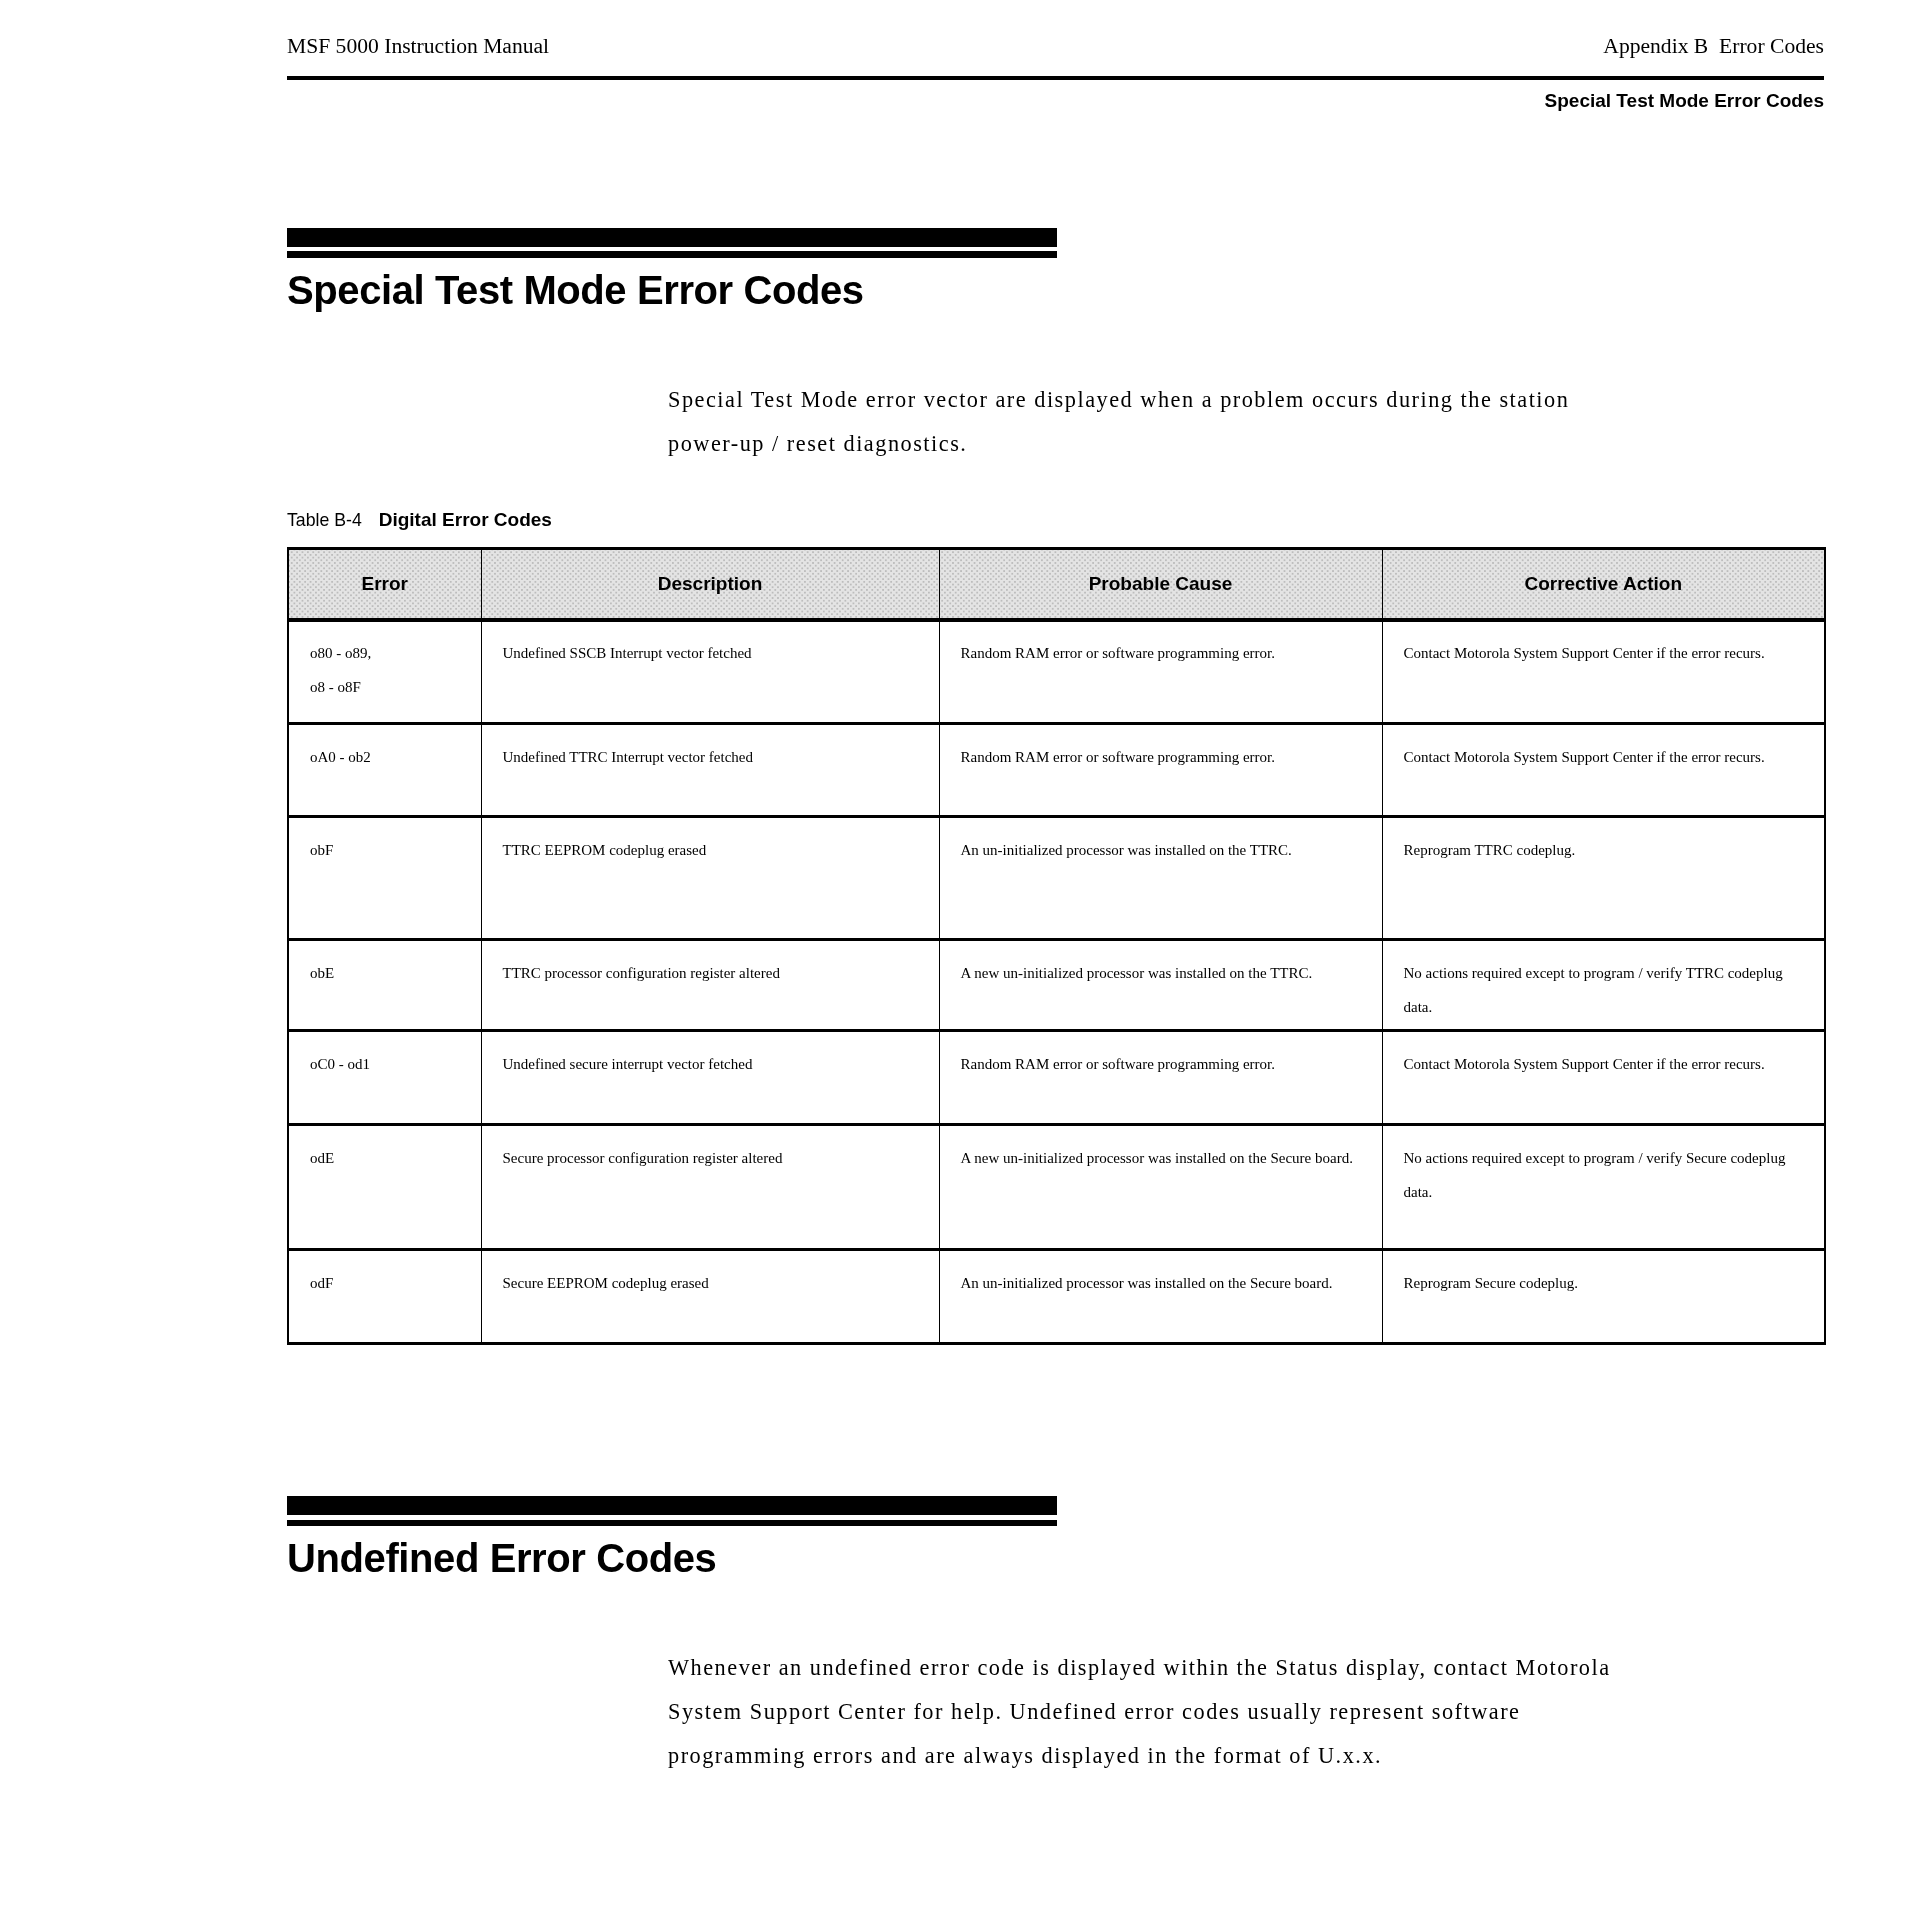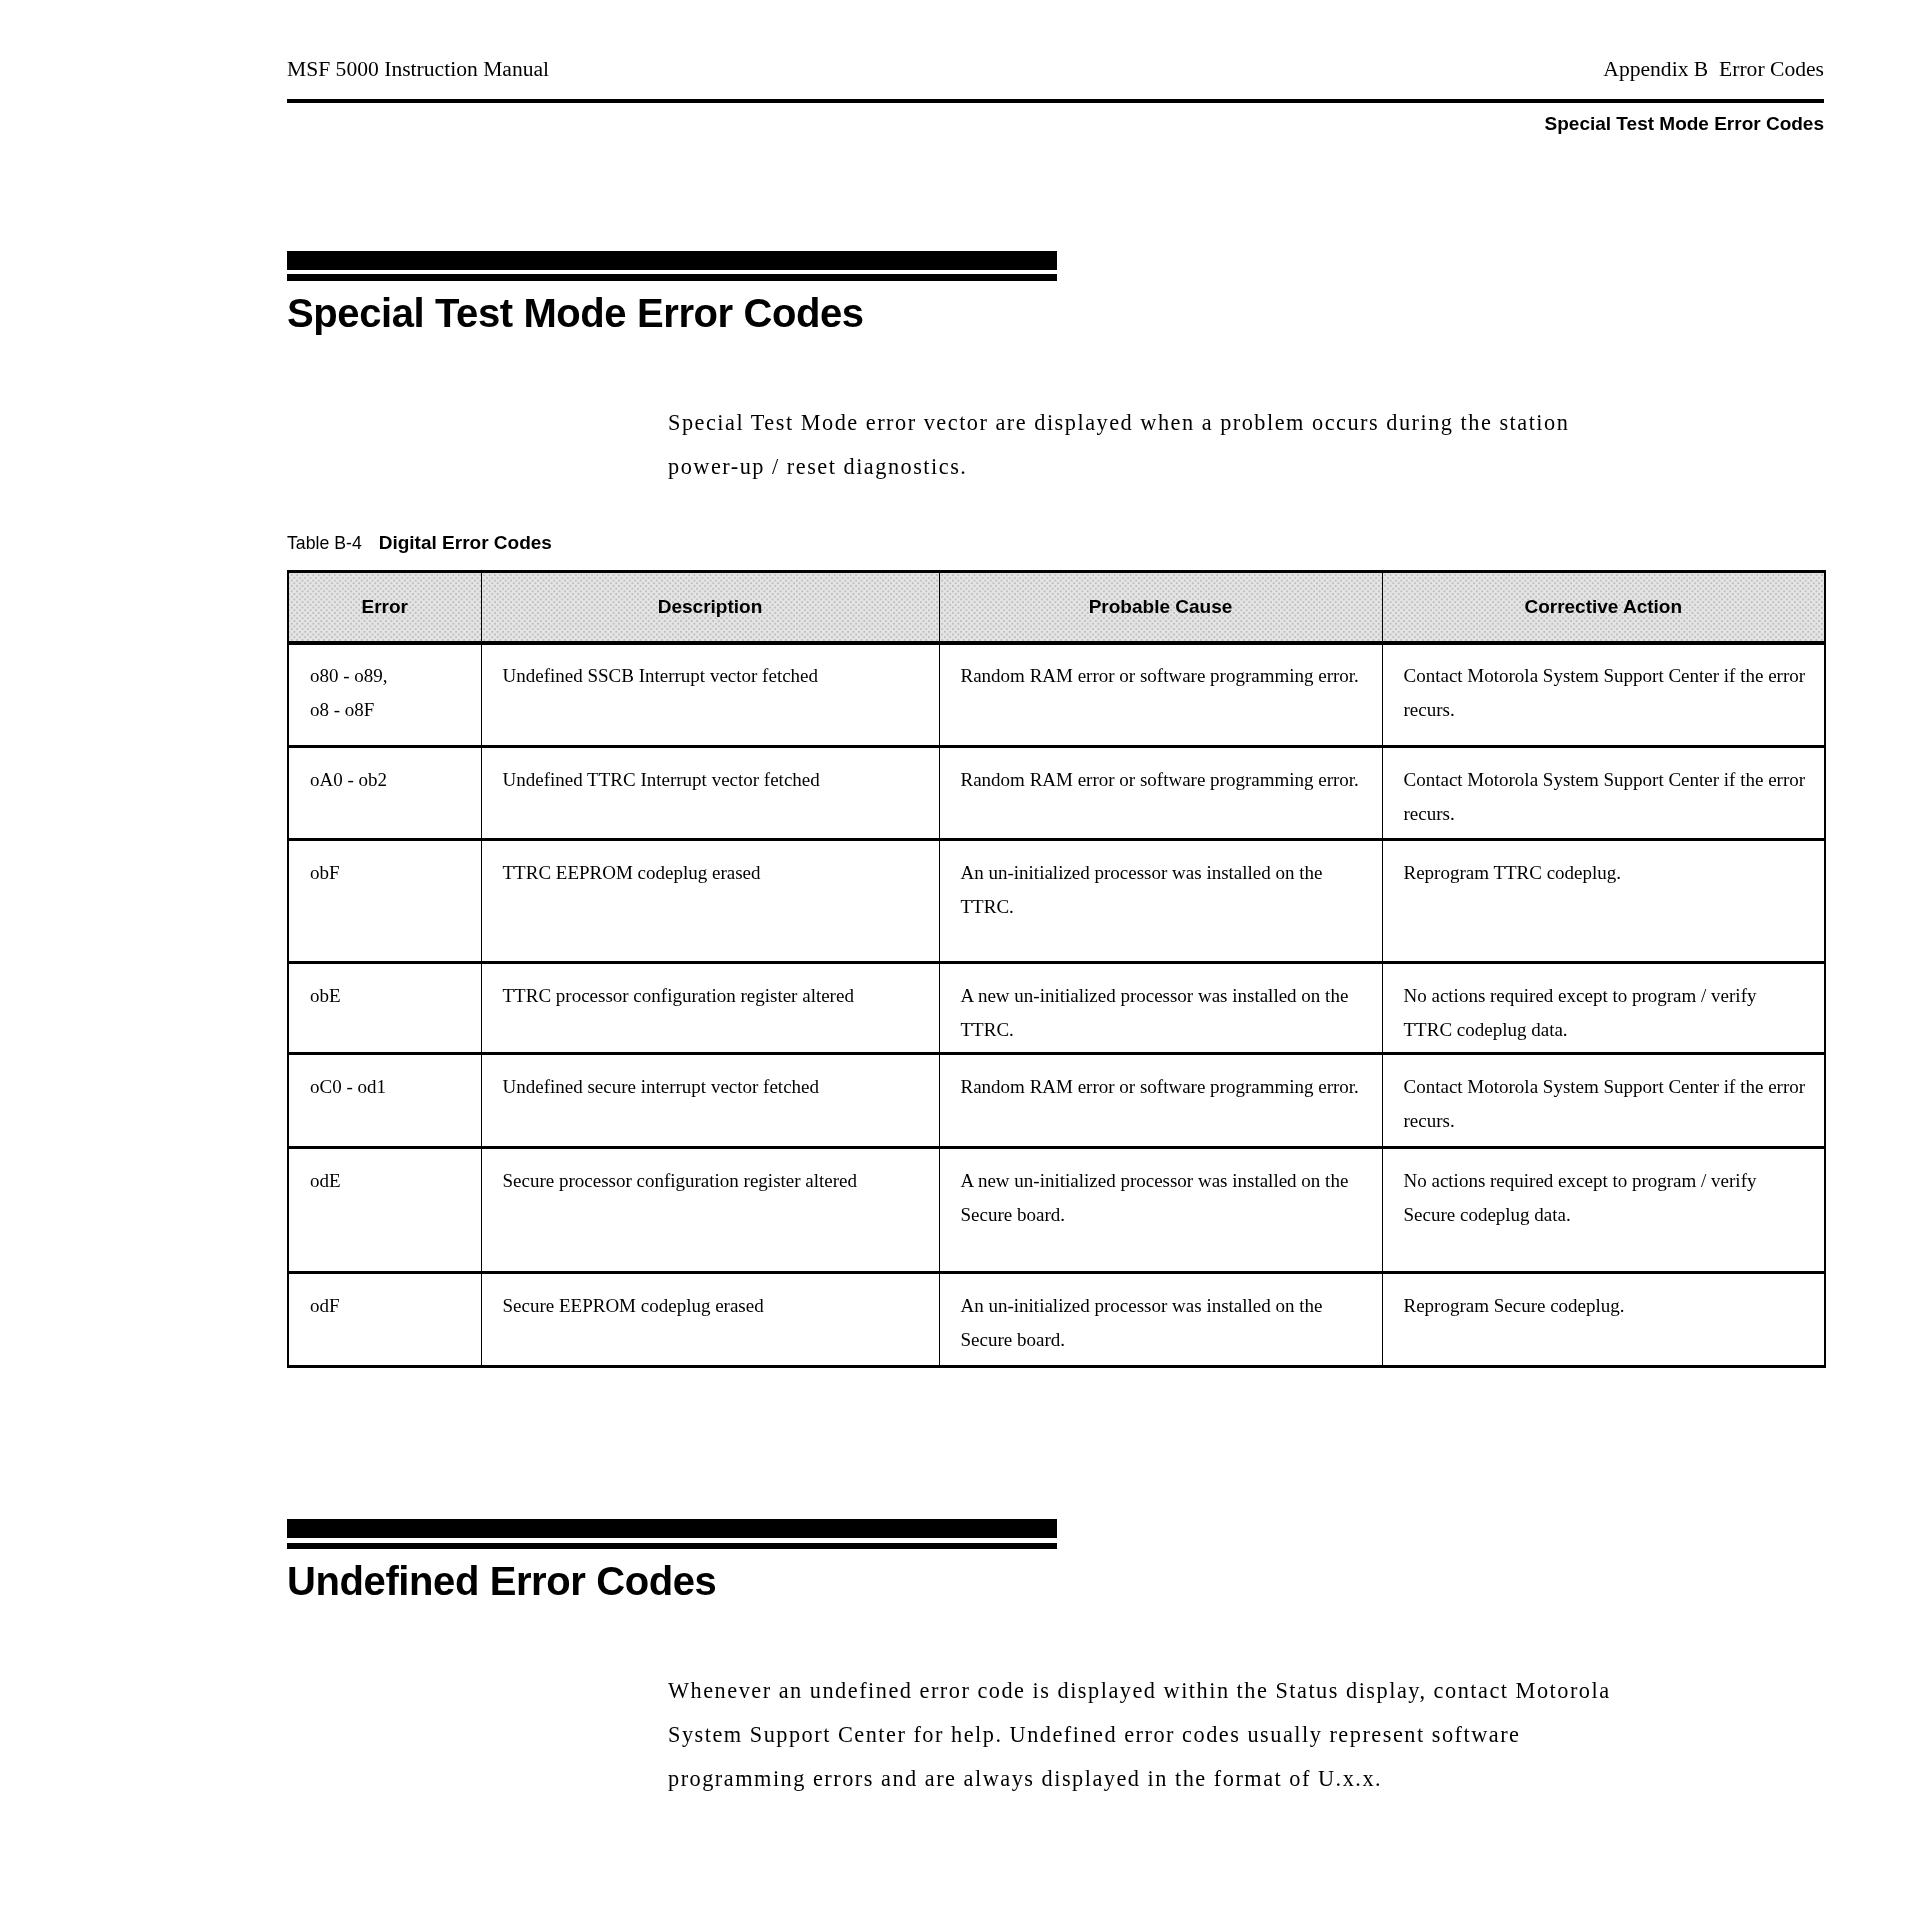--- a/index.html
+++ b/index.html
@@ -1,20 +1,20 @@
 <!DOCTYPE html>
 <html style="font-size:6.2px"><head>
 <meta charset="utf-8">
 <style>
   html,body{margin:0;padding:0;background:#ffffff;}
   body{width:1943px;height:2550px;font-family:"Liberation Serif",serif;color:#000;}
   .page{position:relative;width:1943px;height:2550px;overflow:hidden;background:#fff;}
   .content{margin-left:287px;width:1537px;}
 
-  .hdr-row{display:flex;justify-content:space-between;align-items:baseline;padding-top:57px;font-size:21.6px;}
+  .hdr-row{display:flex;justify-content:space-between;align-items:baseline;padding-top:34px;font-size:21.6px;}
   .hdr-rule{margin-top:17px;height:3.9px;background:#000;}
   .hdr-sub{margin-top:10px;text-align:right;font-family:"Liberation Sans",sans-serif;font-weight:700;font-size:19px;}
 
   .dbar{margin-top:116px;width:770px;}
   .dbar2{margin-top:151px;}
   .bar-thick{height:19px;background:#000;}
   .bar-thin{height:6.2px;background:#000;margin-top:4.6px;}
 
   .h1{margin:10px 0 0 0;font-family:"Liberation Sans",sans-serif;font-weight:700;font-size:40px;letter-spacing:-0.4px;}
 
@@ -26,21 +26,21 @@
   .cap-title{font-weight:700;font-size:19px;margin-left:17px;}
 
   table.err-table{margin-top:16px;width:1537px;border-collapse:collapse;table-layout:fixed;border:2.3px solid #000;}
   col.c1{width:193px;} col.c2{width:458px;} col.c3{width:443px;} col.c4{width:443px;}
   th{height:66px;vertical-align:middle;text-align:center;
      font-family:"Liberation Sans",sans-serif;font-weight:700;font-size:19px;
      border-bottom:4.6px solid #000;border-top:3.1px solid #000;
      background-color:#e4e4e4;
      background-image:radial-gradient(#bdbdbd 0.8px, transparent 0.8px),radial-gradient(#bdbdbd 0.8px, transparent 0.8px);
      background-size:5.4px 5.4px;background-position:0 0,2.7px 2.7px;}
-  td{vertical-align:top;padding:14.6px 15.4px 0 21px;font-size:19px;line-height:34px;}
+  td{vertical-align:top;padding:14.6px 15.4px 0 21px;font-size:15px;line-height:34px;}
   th + th, td + td{border-left:1.5px solid #000;}
   tbody tr{border-bottom:3.5px solid #000;}
   tbody tr:nth-child(1){height:104px;}
   tbody tr:nth-child(2){height:93px;}
   tbody tr:nth-child(3){height:123px;}
   tbody tr:nth-child(4){height:91px;}
   tbody tr:nth-child(5){height:94px;}
   tbody tr:nth-child(6){height:125px;}
   tbody tr:nth-child(7){height:94px;}
   .cell-error{white-space:pre-line;}

